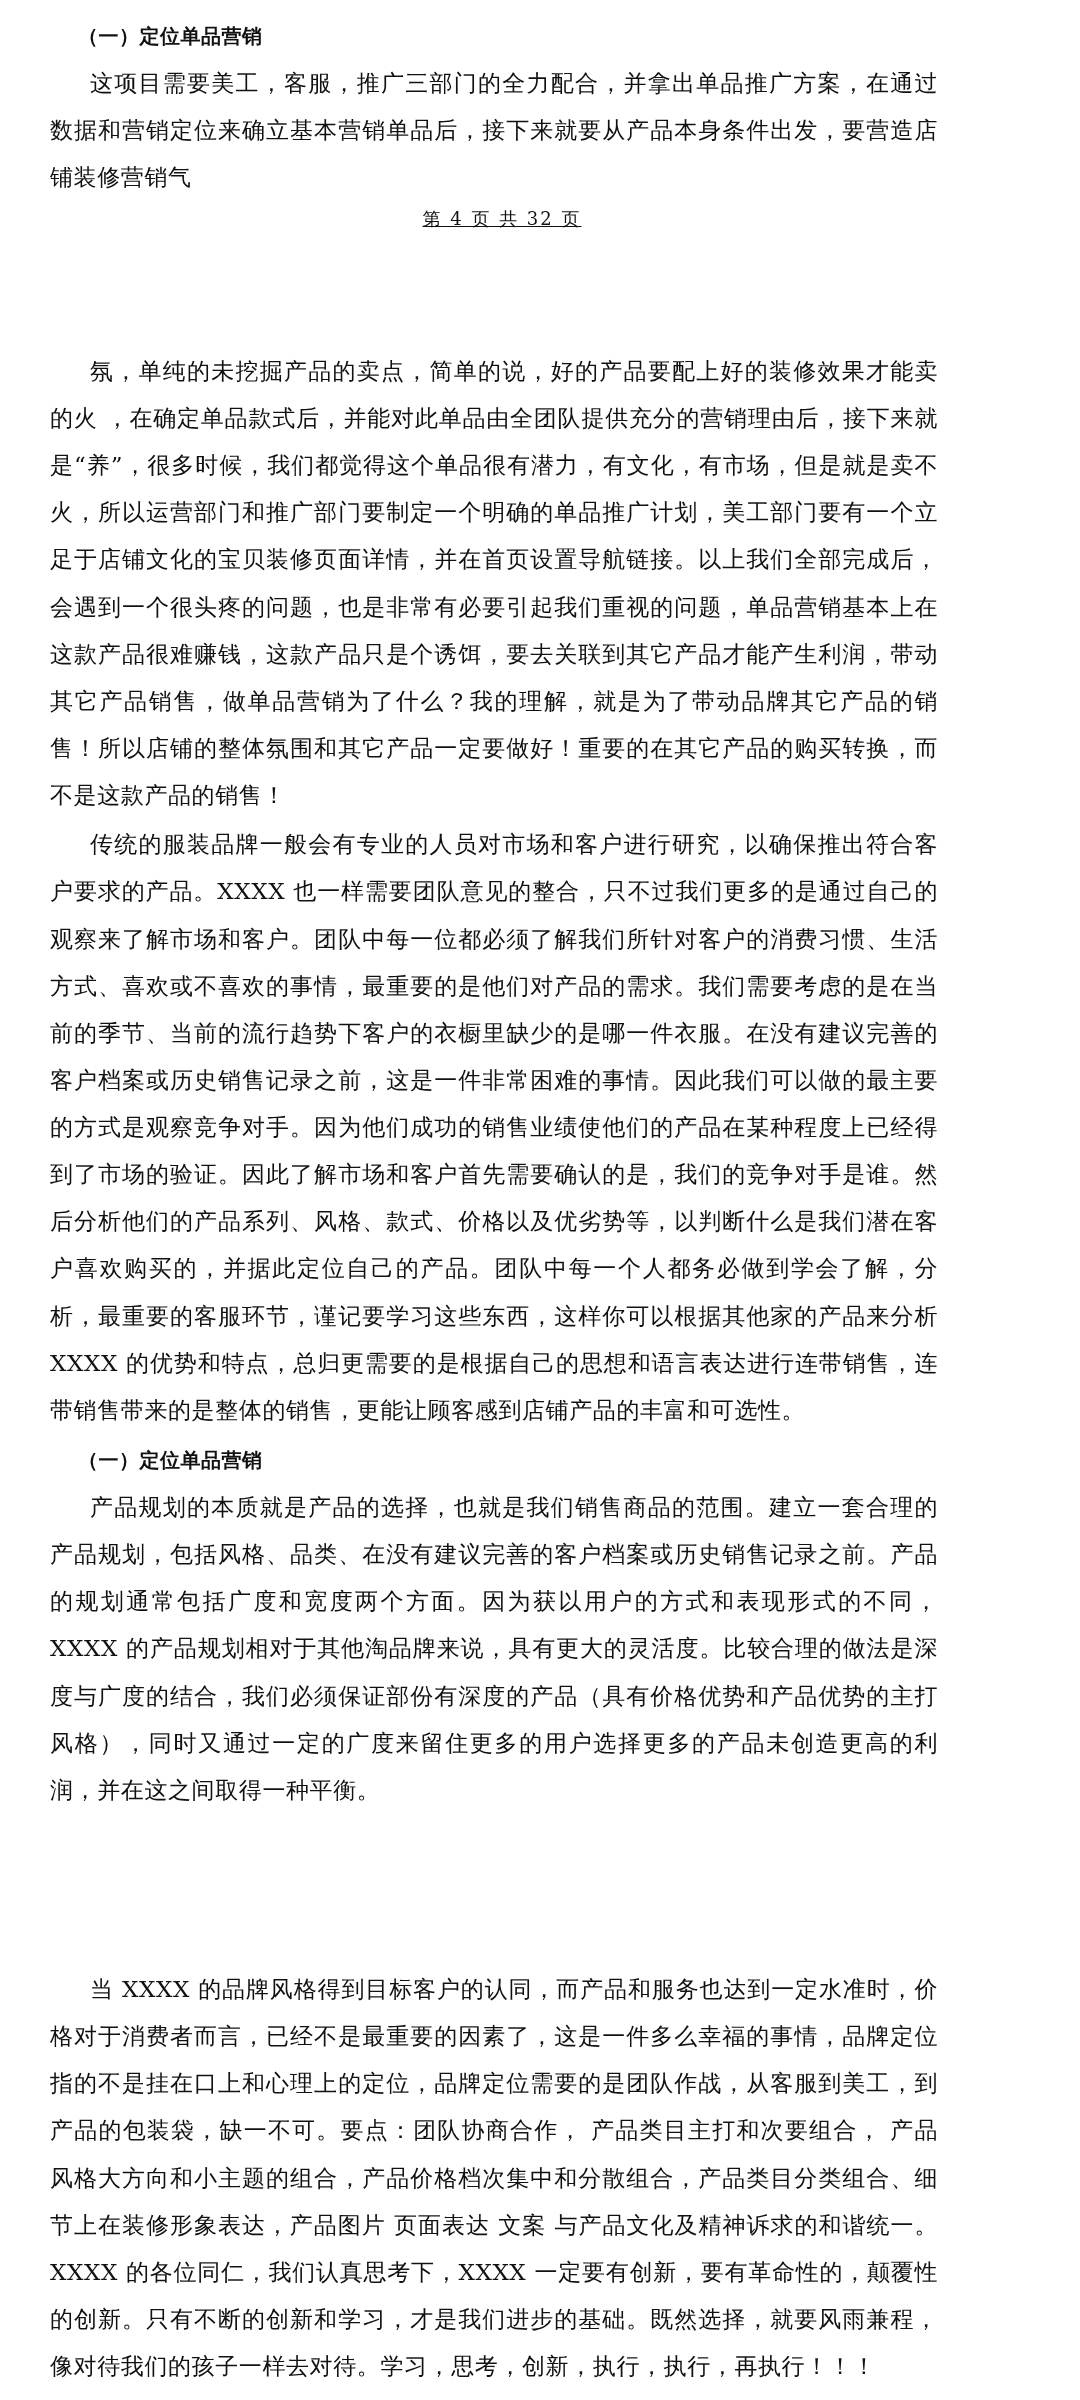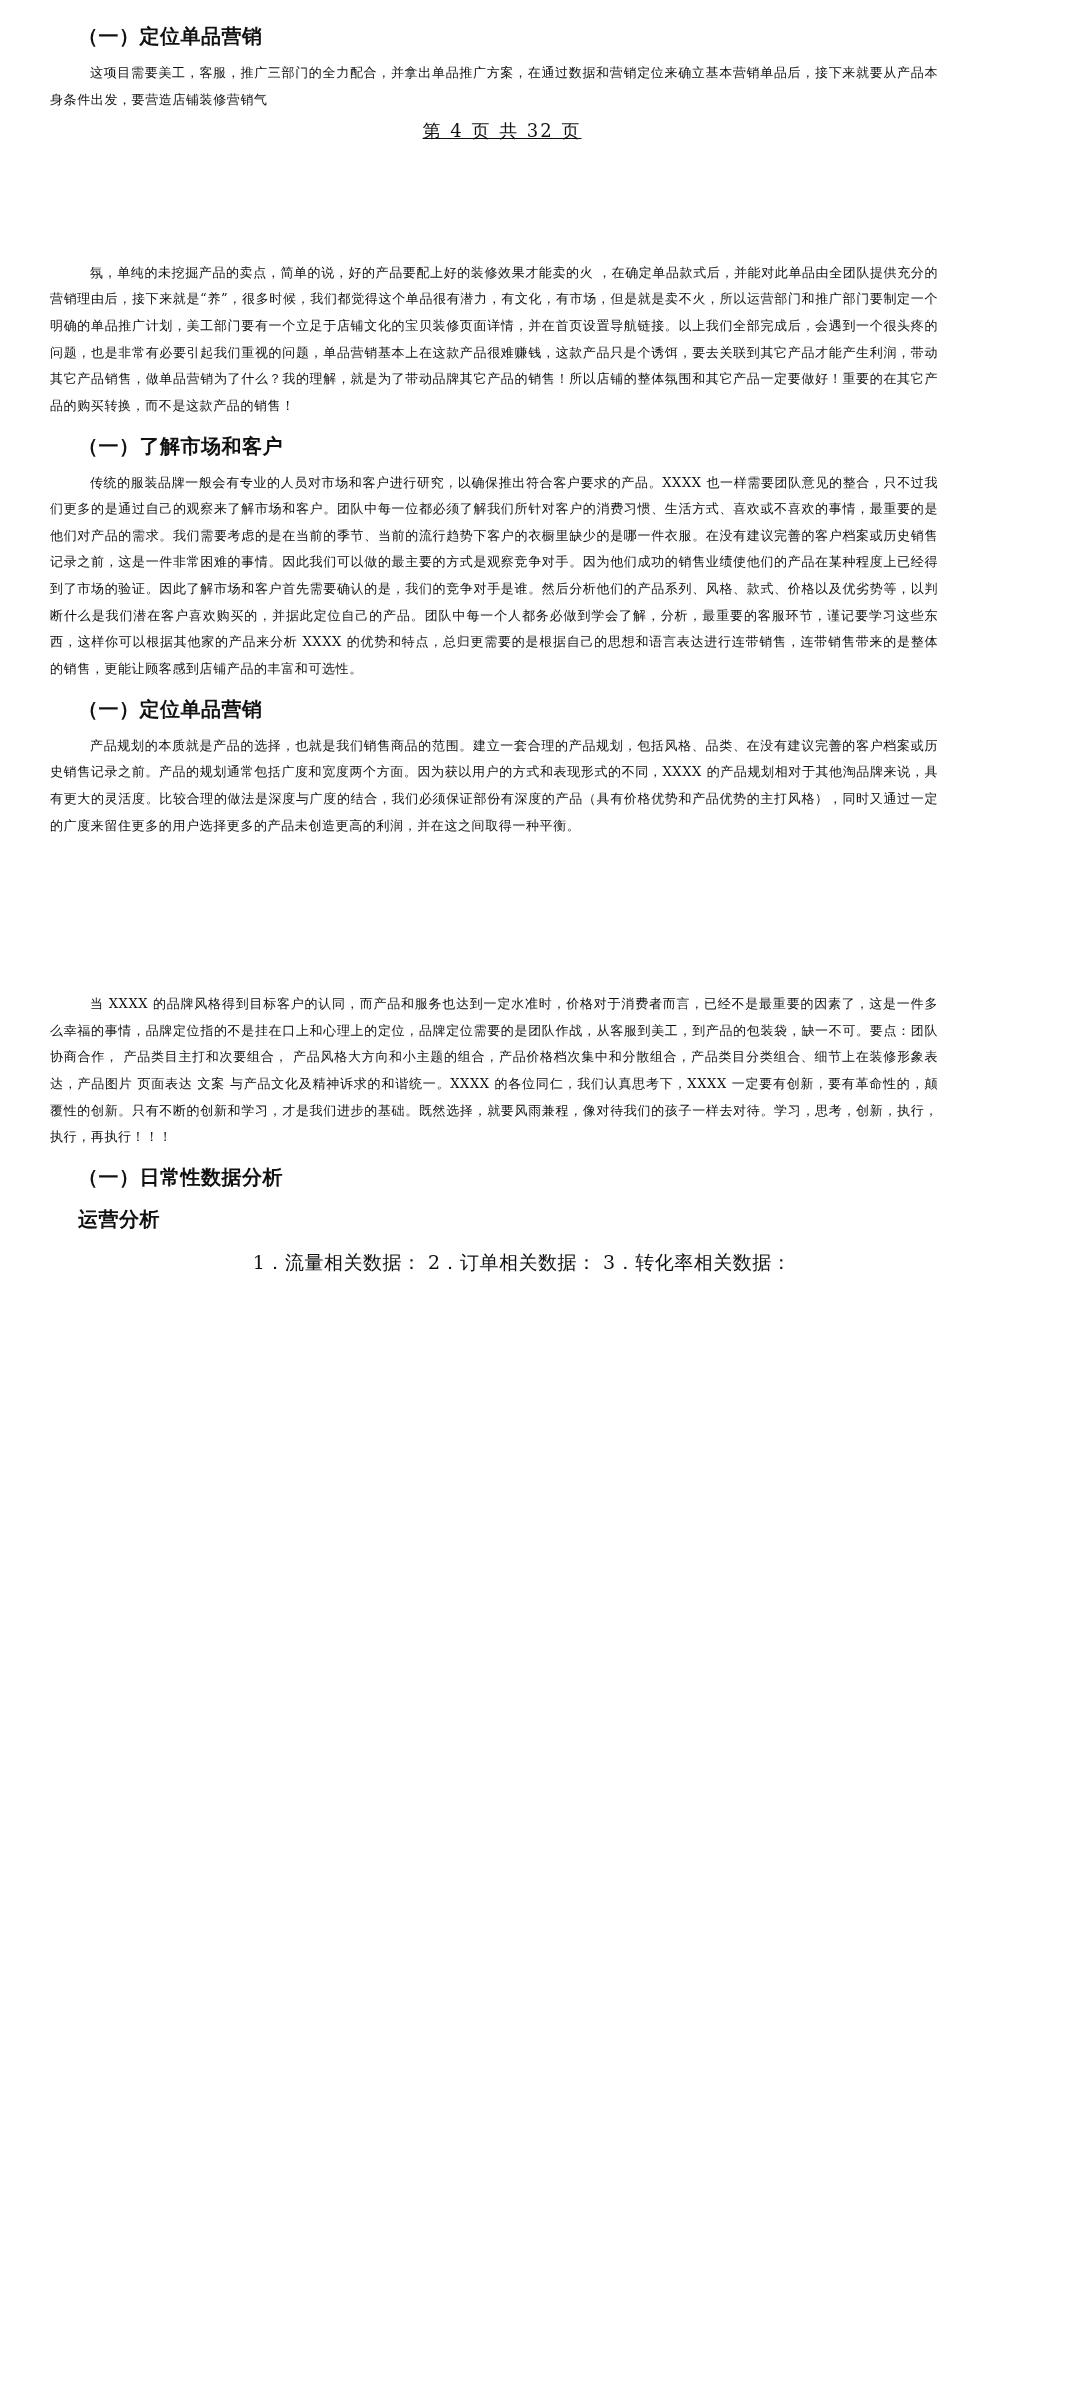--- a/index.html
+++ b/index.html
@@ -26,21 +26,21 @@
   }
   h3.heading {
     font-size: 20px;
     font-weight: bold;
     line-height: 1.6;
     margin: 10px 0 8px 0;
     text-indent: 28px;
     letter-spacing: 0.5px;
   }
   p.para {
-    font-size: 13px;
+    font-size: 23px;
     line-height: 2.05;
     margin: 0 16px 2px 0;
     text-indent: 40px;
     text-align: justify;
     text-justify: inter-ideograph;
     letter-spacing: 0.6px;
   }
   .pagenum {
     text-align: center;
     font-size: 18px;
@@ -73,21 +73,20 @@
     <h3 class="heading">（一）定位单品营销</h3>
 
     <p class="para">这项目需要美工，客服，推广三部门的全力配合，并拿出单品推广方案，在通过数据和营销定位来确立基本营销单品后，接下来就要从产品本身条件出发，要营造店铺装修营销气</p>
 
     <div class="pagenum">第 4 页 共 32 页</div>
 
     <div class="gap-large"></div>
 
     <p class="para">氛，单纯的未挖掘产品的卖点，简单的说，好的产品要配上好的装修效果才能卖的火 ，在确定单品款式后，并能对此单品由全团队提供充分的营销理由后，接下来就是“养”，很多时候，我们都觉得这个单品很有潜力，有文化，有市场，但是就是卖不火，所以运营部门和推广部门要制定一个明确的单品推广计划，美工部门要有一个立足于店铺文化的宝贝装修页面详情，并在首页设置导航链接。以上我们全部完成后，会遇到一个很头疼的问题，也是非常有必要引起我们重视的问题，单品营销基本上在这款产品很难赚钱，这款产品只是个诱饵，要去关联到其它产品才能产生利润，带动其它产品销售，做单品营销为了什么？我的理解，就是为了带动品牌其它产品的销售！所以店铺的整体氛围和其它产品一定要做好！重要的在其它产品的购买转换，而不是这款产品的销售！</p>
 
-    <h3 class="heading">（一）了解市场和客户</h3>
 
     <p class="para">传统的服装品牌一般会有专业的人员对市场和客户进行研究，以确保推出符合客户要求的产品。XXXX 也一样需要团队意见的整合，只不过我们更多的是通过自己的观察来了解市场和客户。团队中每一位都必须了解我们所针对客户的消费习惯、生活方式、喜欢或不喜欢的事情，最重要的是他们对产品的需求。我们需要考虑的是在当前的季节、当前的流行趋势下客户的衣橱里缺少的是哪一件衣服。在没有建议完善的客户档案或历史销售记录之前，这是一件非常困难的事情。因此我们可以做的最主要的方式是观察竞争对手。因为他们成功的销售业绩使他们的产品在某种程度上已经得到了市场的验证。因此了解市场和客户首先需要确认的是，我们的竞争对手是谁。然后分析他们的产品系列、风格、款式、价格以及优劣势等，以判断什么是我们潜在客户喜欢购买的，并据此定位自己的产品。团队中每一个人都务必做到学会了解，分析，最重要的客服环节，谨记要学习这些东西，这样你可以根据其他家的产品来分析 XXXX 的优势和特点，总归更需要的是根据自己的思想和语言表达进行连带销售，连带销售带来的是整体的销售，更能让顾客感到店铺产品的丰富和可选性。</p>
 
     <h3 class="heading">（一）定位单品营销</h3>
 
     <p class="para">产品规划的本质就是产品的选择，也就是我们销售商品的范围。建立一套合理的产品规划，包括风格、品类、在没有建议完善的客户档案或历史销售记录之前。产品的规划通常包括广度和宽度两个方面。因为获以用户的方式和表现形式的不同，XXXX 的产品规划相对于其他淘品牌来说，具有更大的灵活度。比较合理的做法是深度与广度的结合，我们必须保证部份有深度的产品（具有价格优势和产品优势的主打风格），同时又通过一定的广度来留住更多的用户选择更多的产品未创造更高的利润，并在这之间取得一种平衡。</p>
 
 
 
     <div class="gap-xlarge"></div>

